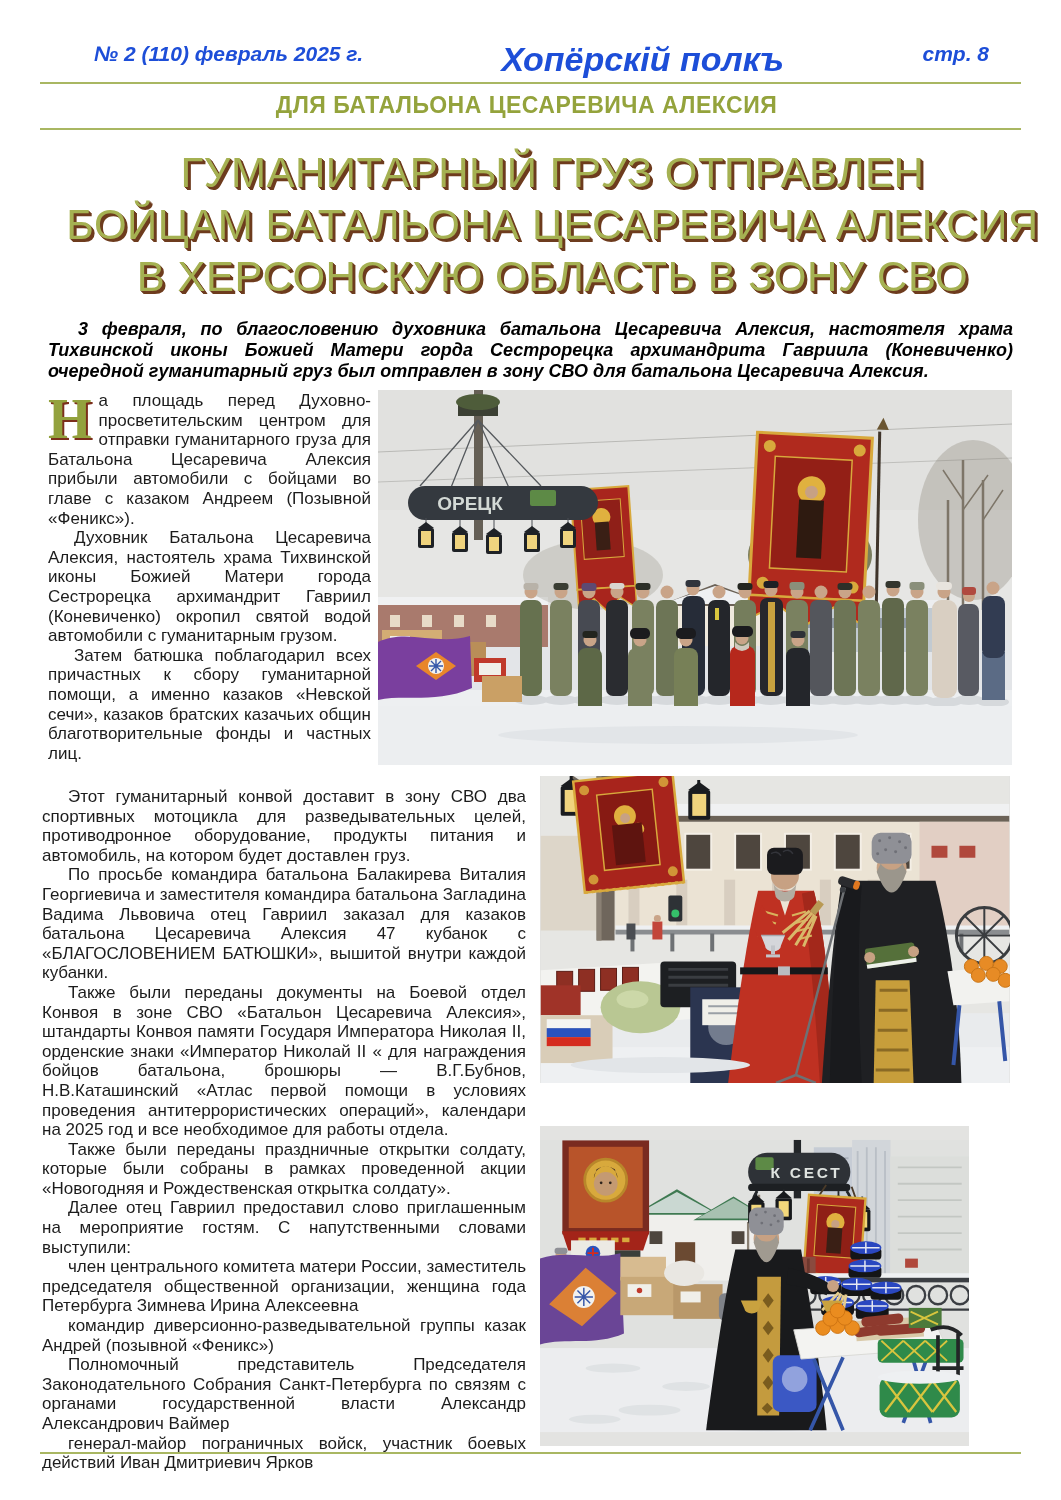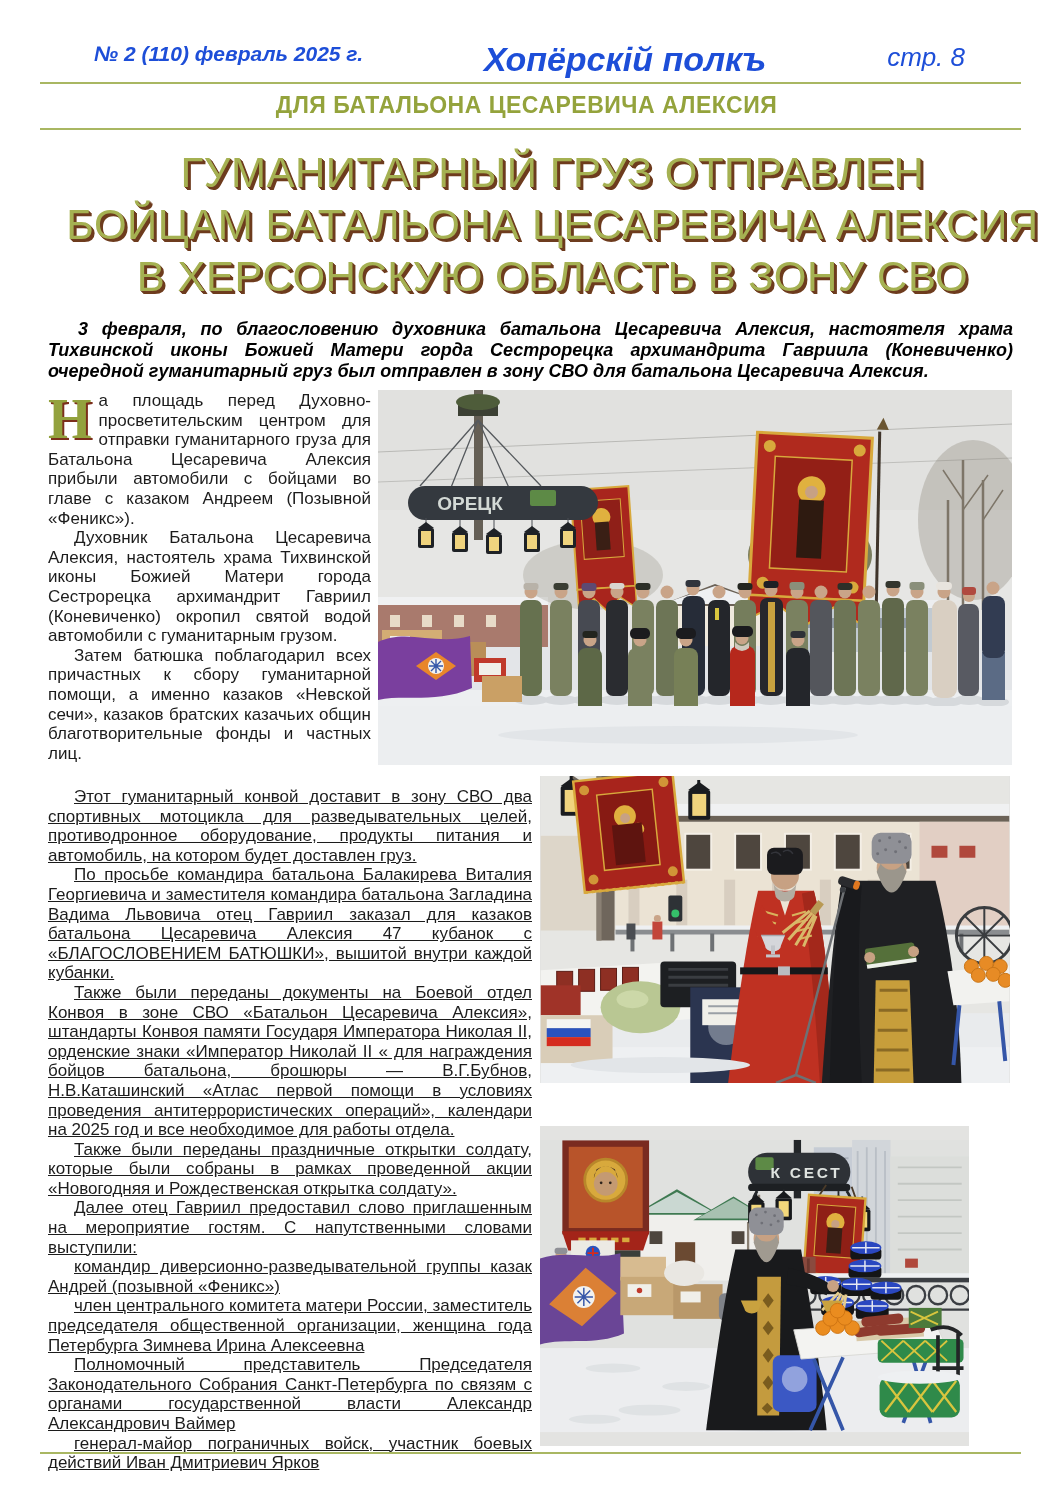--- a/index.html
+++ b/index.html
@@ -2,35 +2,35 @@
 <html lang="ru"><head>
 <meta charset="utf-8">
 <style>
   html,body{margin:0;padding:0;background:#ffffff;}
   .page{position:relative;width:1061px;height:1500px;background:#ffffff;overflow:hidden;
         font-family:"Liberation Sans",sans-serif;color:#1c1c1c;}
   
   .masthead{display:flex;align-items:flex-start;padding:42px 40px 6px 60px;color:#1d4ed8;}
   .masthead .issue{margin-left:34px;font-style:italic;font-weight:bold;font-size:21px;}
   .masthead .title{flex:1;text-align:center;font-style:italic;font-weight:bold;font-size:34px;line-height:34px;}
-  .masthead .pagenum{margin-right:56px;font-style:italic;font-weight:normal;font-size:26px;}
+  .masthead .pagenum{margin-right:32px;font-style:italic;font-weight:bold;font-size:21px;}
   .rule{margin:0 40px;border:0;border-top:2px solid #a9b762;height:0;}
   .kicker{text-align:center;color:#94a33c;font-weight:bold;font-size:23px;padding:8px 8px 9px 0;letter-spacing:.5px;}
   
   .headline{margin-top:17px;text-align:center;font-weight:normal;font-size:42px;line-height:52px;
             color:#a5b152;text-shadow:1px 1px 0 #6e3c1e,2px 2px 0 #6e3c1e,3px 3px 0 #6e3c1e;letter-spacing:.5px;padding-left:44px;}
   
   .lead{margin:16px 48px 0 48px;font-family:Liberation Sans, sans-serif;font-style:italic;font-weight:bold;
         font-size:18px;line-height:21px;text-align:justify;text-indent:30px;color:#000;}
   
   .bodycol{position:absolute;text-align:justify;font-size:17px;line-height:19.6px;hyphens:auto;}
   .bodycol p{margin:0;text-indent:26px;}
   .bodycol p.first{text-indent:0;}
   .col1{left:48px;top:391px;width:323px;}
-  .lower{left:48px;top:787px;width:484px;text-decoration:underline;}
+  .lower{left:42px;top:787px;width:484px;}
   .dropcap{float:left;font-family:"Liberation Serif",serif;font-weight:bold;font-size:56px;line-height:52px;
            color:#93a23e;text-shadow:2px 2px 0 #7c2f1b;padding:2px 7px 0 0;}
   
   .photo{position:absolute;overflow:hidden;background:#e3e3e1;}
   .photo svg{display:block;width:100%;height:100%;}
   .photo1{left:378px;top:390px;width:634px;height:375px;}
   .photo2{left:540px;top:776px;width:470px;height:307px;}
   .photo3{left:540px;top:1126px;width:429px;height:320px;}
   .bottomrule{position:absolute;left:40px;top:1452px;width:981px;border-top:2px solid #a9b762;}
 </style>
@@ -61,22 +61,22 @@
     <p>Духовник Батальона Цесаревича Алексия, настоятель храма Тихвинской иконы Божией Матери города Сестрорецка архимандрит Гавриил (Коневиченко) окропил святой водой автомобили с гуманитарным грузом.</p>
     <p>Затем батюшка поблагодарил всех причастных к сбору гуманитарной помощи, а именно казаков «Невской сечи», казаков братских казачьих общин благотворительные фонды и частных лиц.</p>
   </div>
 
   <div class="bodycol lower">
     <p>Этот гуманитарный конвой доставит в зону СВО два спортивных мотоцикла для разведывательных целей, противодронное оборудование, продукты питания и автомобиль, на котором будет доставлен груз.</p>
     <p>По просьбе командира батальона Балакирева Виталия Георгиевича и заместителя командира батальона Загладина Вадима Львовича отец Гавриил заказал для казаков батальона Цесаревича Алексия 47 кубанок с «БЛАГОСЛОВЕНИЕМ БАТЮШКИ», вышитой внутри каждой кубанки.</p>
     <p>Также были переданы документы на Боевой отдел Конвоя в зоне СВО «Батальон Цесаревича Алексия», штандарты Конвоя памяти Государя Императора Николая II, орденские знаки  «Император Николай II « для награждения бойцов батальона, брошюры — В.Г.Бубнов, Н.В.Каташинский «Атлас первой помощи в условиях проведения антитеррористических операций», календари на 2025 год и все необходимое для работы отдела.</p>
     <p>Также были переданы праздничные открытки солдату, которые были собраны в рамках проведенной акции «Новогодняя и Рождественская открытка солдату».</p>
     <p>Далее отец Гавриил предоставил слово приглашенным на мероприятие гостям. С напутственными словами выступили:</p>
+    <p>член центрального комитета матери России, заместитель председателя общественной организации, женщина года Петербурга Зимнева Ирина Алексеевна</p>
     <p>командир диверсионно-разведывательной группы казак Андрей (позывной «Феникс»)</p>
-    <p>член центрального комитета матери России, заместитель председателя общественной организации, женщина года Петербурга Зимнева Ирина Алексеевна</p>
     <p>Полномочный представитель Председателя Законодательного Собрания Санкт-Петербурга по связям с органами государственной власти Александр Александрович Ваймер</p>
     <p>генерал-майор пограничных войск, участник боевых действий Иван Дмитриевич Ярков</p>
   </div>
 
   <div class="photo photo1">
     <svg viewBox="0 0 634 375">
       <rect x="0" y="0" width="634" height="250" fill="#e1e1df"></rect>
       <rect x="0" y="120" width="634" height="130" fill="#e6e6e4"></rect>
       <rect x="0" y="250" width="634" height="125" fill="#e3e5e8"></rect>
       <rect x="0" y="300" width="634" height="75" fill="#edeff1"></rect>

